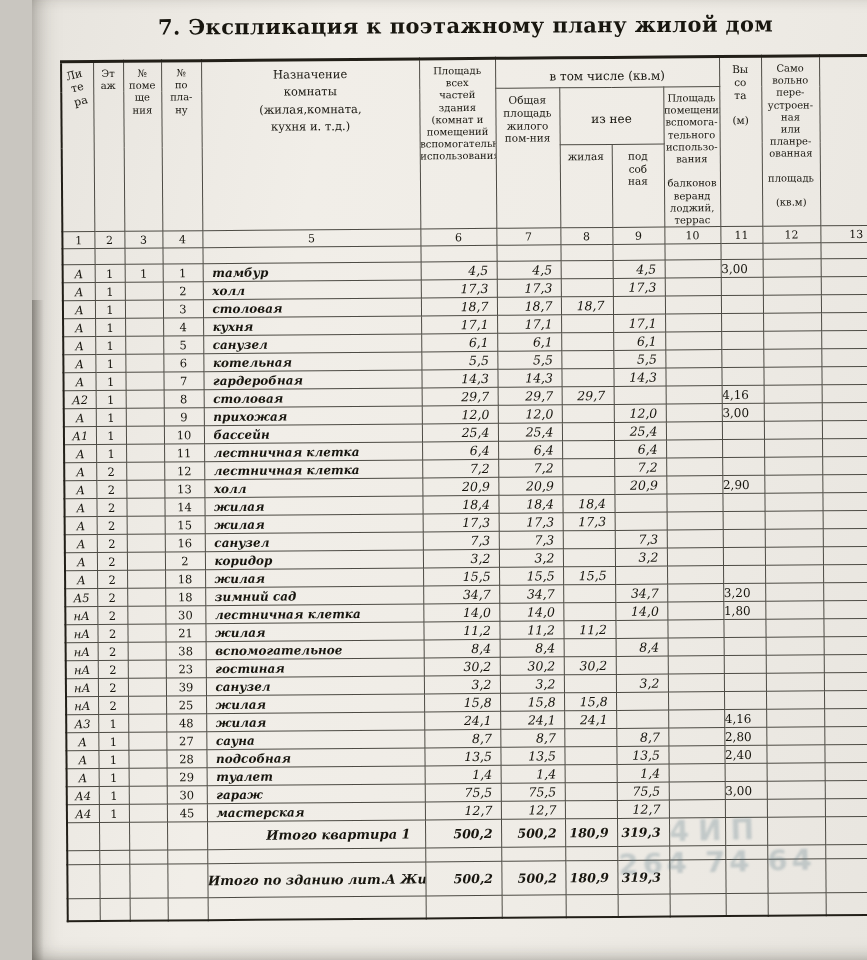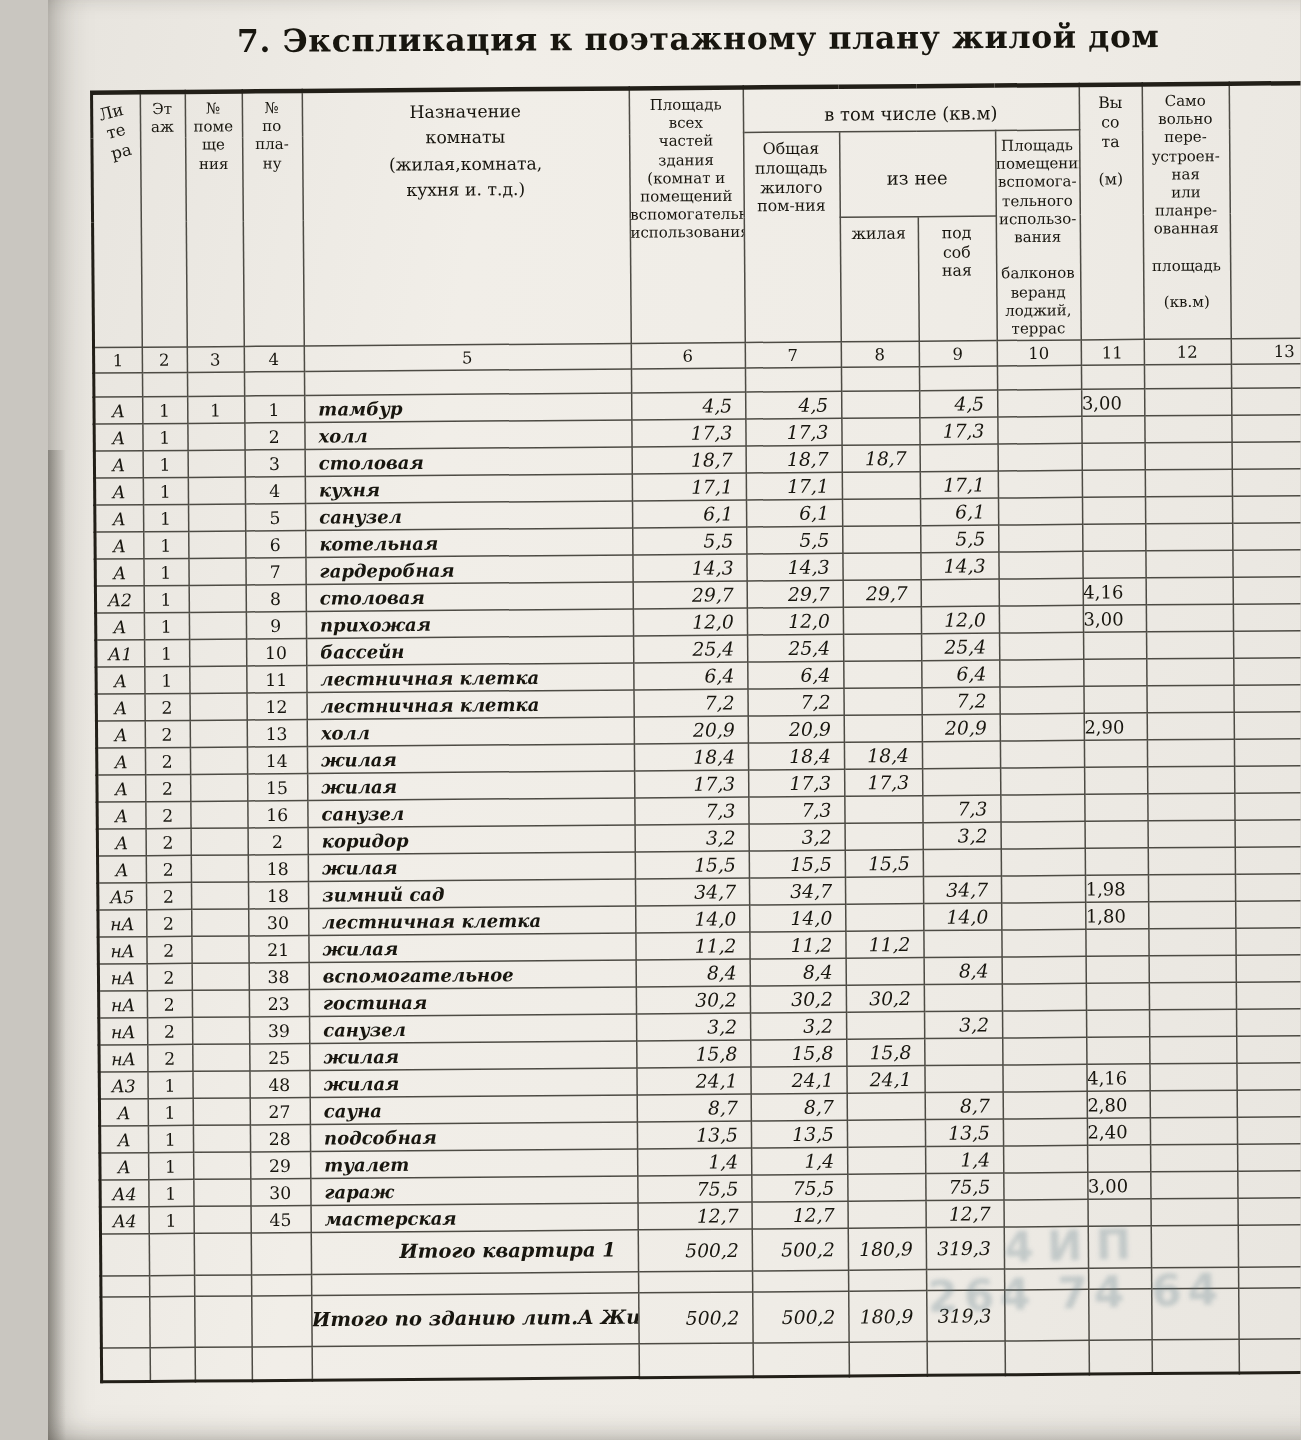--- a/index.html
+++ b/index.html
@@ -44,21 +44,21 @@
   tr.head-spacer td{ height:16px; }
   tr.r-data td{ height:18px; vertical-align:middle; }
   .c-center{ text-align:center; font-size:11.5px; }
   .c-ital{ font-style:italic; }
   .c-name{ text-align:left; padding-left:9px; font-style:italic; font-weight:bold; font-size:12px; }
   .c-num{ text-align:right; padding-right:8px; font-style:italic; font-size:12.5px; font-weight:500; }
   .c-height{ text-align:left; font-size:12px; }
   .c-tlabel{ font-style:italic; font-weight:bold; font-size:13px; white-space:nowrap; }
   .al-right{ text-align:right; padding-right:14px; }
   .al-center{ text-align:center; }
-  .c-tval{ font-weight:normal; }
+  .c-tval{ font-weight:bold; }
   .watermark{
     position:absolute; left:586px; top:816px; pointer-events:none;
     color:rgba(85,120,132,.28); font-family:"DejaVu Sans","Liberation Sans",sans-serif;
     font-weight:bold; transform:rotate(-1.5deg); filter:blur(1.3px);
     text-align:center; line-height:1.1; user-select:none;
   }
   .watermark .w1{ font-size:28px; letter-spacing:9px; }
   .watermark .w2{ font-size:29px; letter-spacing:4px; }
 </style>
 </head>
@@ -463,21 +463,21 @@
             <td class="c-center c-ital">А5</td>
             <td class="c-center">2</td>
             <td class="c-center"></td>
             <td class="c-center">18</td>
             <td class="c-name">зимний сад</td>
             <td class="c-num">34,7</td>
             <td class="c-num">34,7</td>
             <td class="c-num"></td>
             <td class="c-num">34,7</td>
             <td class="c-num"></td>
-            <td class="c-height">1,98</td>
+            <td class="c-height">3,20</td>
             <td class="c-num"></td>
             <td class="c-num"></td>
           </tr>
           <tr class="r-data">
             <td class="c-center c-ital">нА</td>
             <td class="c-center">2</td>
             <td class="c-center"></td>
             <td class="c-center">30</td>
             <td class="c-name">лестничная клетка</td>
             <td class="c-num">14,0</td>

